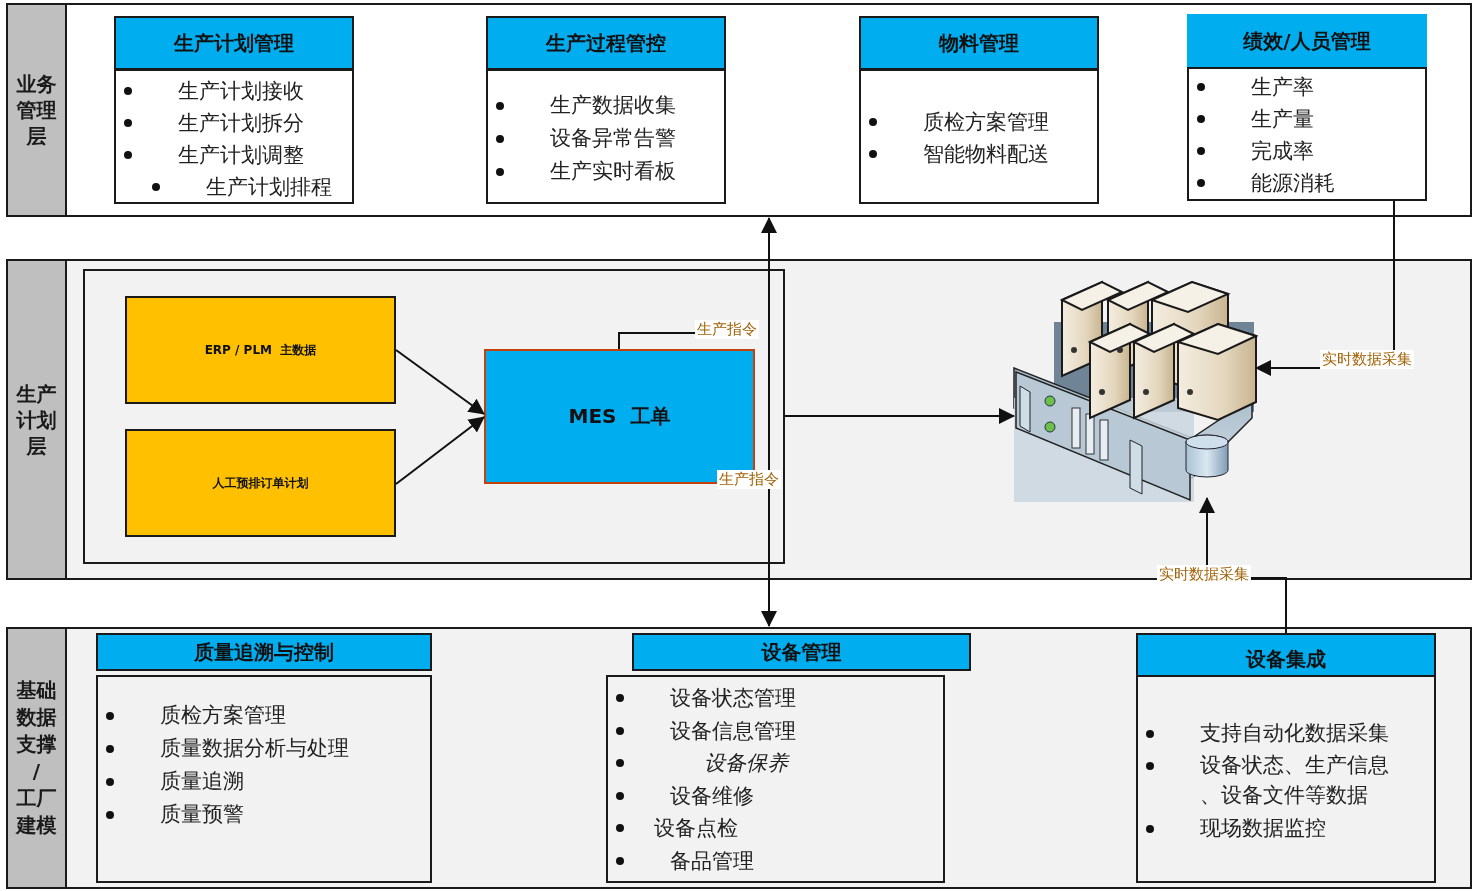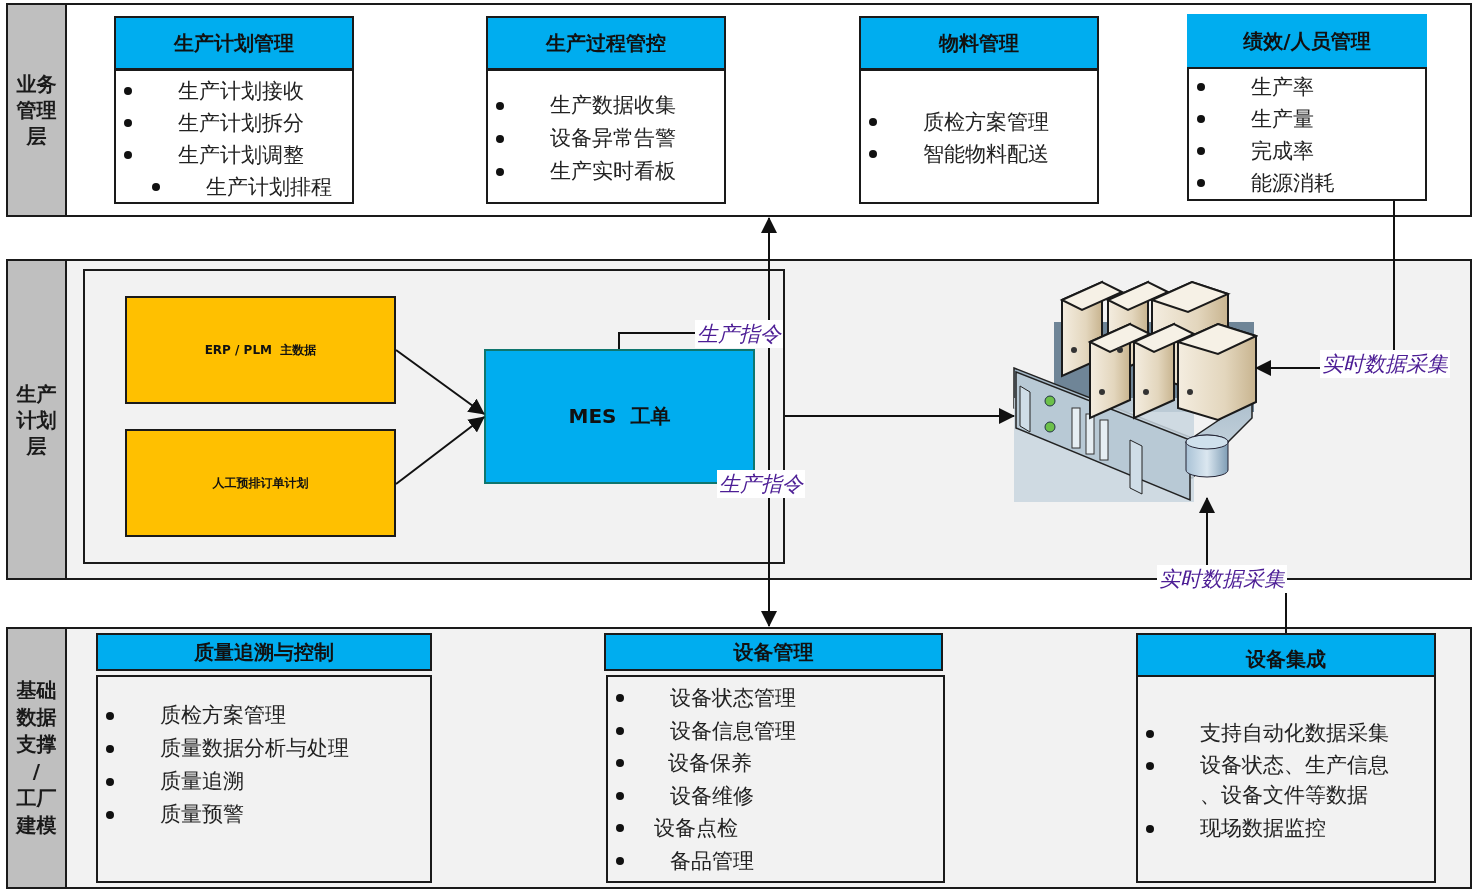--- a/index.html
+++ b/index.html
@@ -12,23 +12,23 @@
                  font-weight:bold; font-size:20px; line-height:26px; color:#1a1a1a; }
   .hdr { background:#00adef; border:2px solid #1a1a1a; display:flex; align-items:center;
          justify-content:center; font-weight:bold; font-size:20px; color:#111; }
   .body { border:2px solid #1a1a1a; background:#ffffff; }
   .body.grey { background:#f2f2f2; }
   .list { position:absolute; left:0; right:0; margin:0; padding:0; list-style:none; }
   .list li { position:relative; font-size:21px; color:#222; white-space:nowrap; }
   .list li .dot { position:absolute; width:8px; height:8px; border-radius:50%; background:#111; top:50%; margin-top:-4px; }
   .yellow { background:#ffc000; border:2px solid #1a1a1a; display:flex; align-items:center; justify-content:center;
             font-weight:bold; font-size:12px; color:#111; }
-  .mes { background:#00adef; border:2px solid #0f766e; display:flex; align-items:center; justify-content:center;
+  .mes { background:#00adef; border:2px solid #c2410c; display:flex; align-items:center; justify-content:center;
          font-weight:bold; font-size:20px; color:#111; }
-  .lbl { background:#ffffff; font-size:21px; color:#4c1d95; padding:0 2px; white-space:nowrap;font-style:italic; }
+  .lbl { background:#ffffff; font-size:15px; color:#a16207; padding:0 2px; white-space:nowrap; }
   svg.lines { position:absolute; left:0; top:0; }
 </style>
 </head>
 <body>
 
 <div class="abs layer" style="left:6px;top:3px;width:1466px;height:214px;background:#fff;"></div>
 <div class="abs layer-label" style="left:8px;top:5px;width:59px;height:210px;">
   <span style="white-space:pre;">业务
 管理
 层</span>
@@ -168,28 +168,28 @@
 </div>
 <div class="abs body grey" style="left:96px;top:675px;width:336px;height:208px;">
   <ul class="list" style="top:22px;">
     <li style="height:33px;line-height:33px;padding-left:62px;"><span class="dot" style="left:8px;"></span><span>质检方案管理</span></li>
     <li style="height:33px;line-height:33px;padding-left:62px;"><span class="dot" style="left:8px;"></span><span>质量数据分析与处理</span></li>
     <li style="height:33px;line-height:33px;padding-left:62px;"><span class="dot" style="left:8px;"></span><span>质量追溯</span></li>
     <li style="height:33px;line-height:33px;padding-left:62px;"><span class="dot" style="left:8px;"></span><span>质量预警</span></li>
   </ul>
 </div>
 
-<div class="abs hdr" style="left:604px;top:633px;width:339px;height:38px;">
+<div class="abs hdr" style="left:632px;top:633px;width:339px;height:38px;">
   <span>设备管理</span>
 </div>
 <div class="abs body grey" style="left:606px;top:675px;width:339px;height:208px;">
   <ul class="list" style="top:5px;">
     <li style="height:32.5px;line-height:32px;padding-left:62px;"><span class="dot" style="left:8px;"></span><span>设备状态管理</span></li>
     <li style="height:32.5px;line-height:32px;padding-left:62px;"><span class="dot" style="left:8px;"></span><span>设备信息管理</span></li>
-    <li style="height:32.5px;line-height:32px;padding-left:60px;"><span class="dot" style="left:8px;"></span><span>设备保养</span></li>
+    <li style="height:32.5px;line-height:32px;padding-left:96px;font-style:italic;"><span class="dot" style="left:8px;"></span><span>设备保养</span></li>
     <li style="height:32.5px;line-height:32px;padding-left:62px;"><span class="dot" style="left:8px;"></span><span>设备维修</span></li>
     <li style="height:32.5px;line-height:32px;padding-left:46px;"><span class="dot" style="left:8px;"></span><span>设备点检</span></li>
     <li style="height:32.5px;line-height:32px;padding-left:62px;"><span class="dot" style="left:8px;"></span><span>备品管理</span></li>
   </ul>
 </div>
 
 <div class="abs hdr" style="left:1136px;top:633px;width:300px;height:52px;">
   <span>设备集成</span>
 </div>
 <div class="abs body grey" style="left:1136px;top:675px;width:300px;height:208px;">

